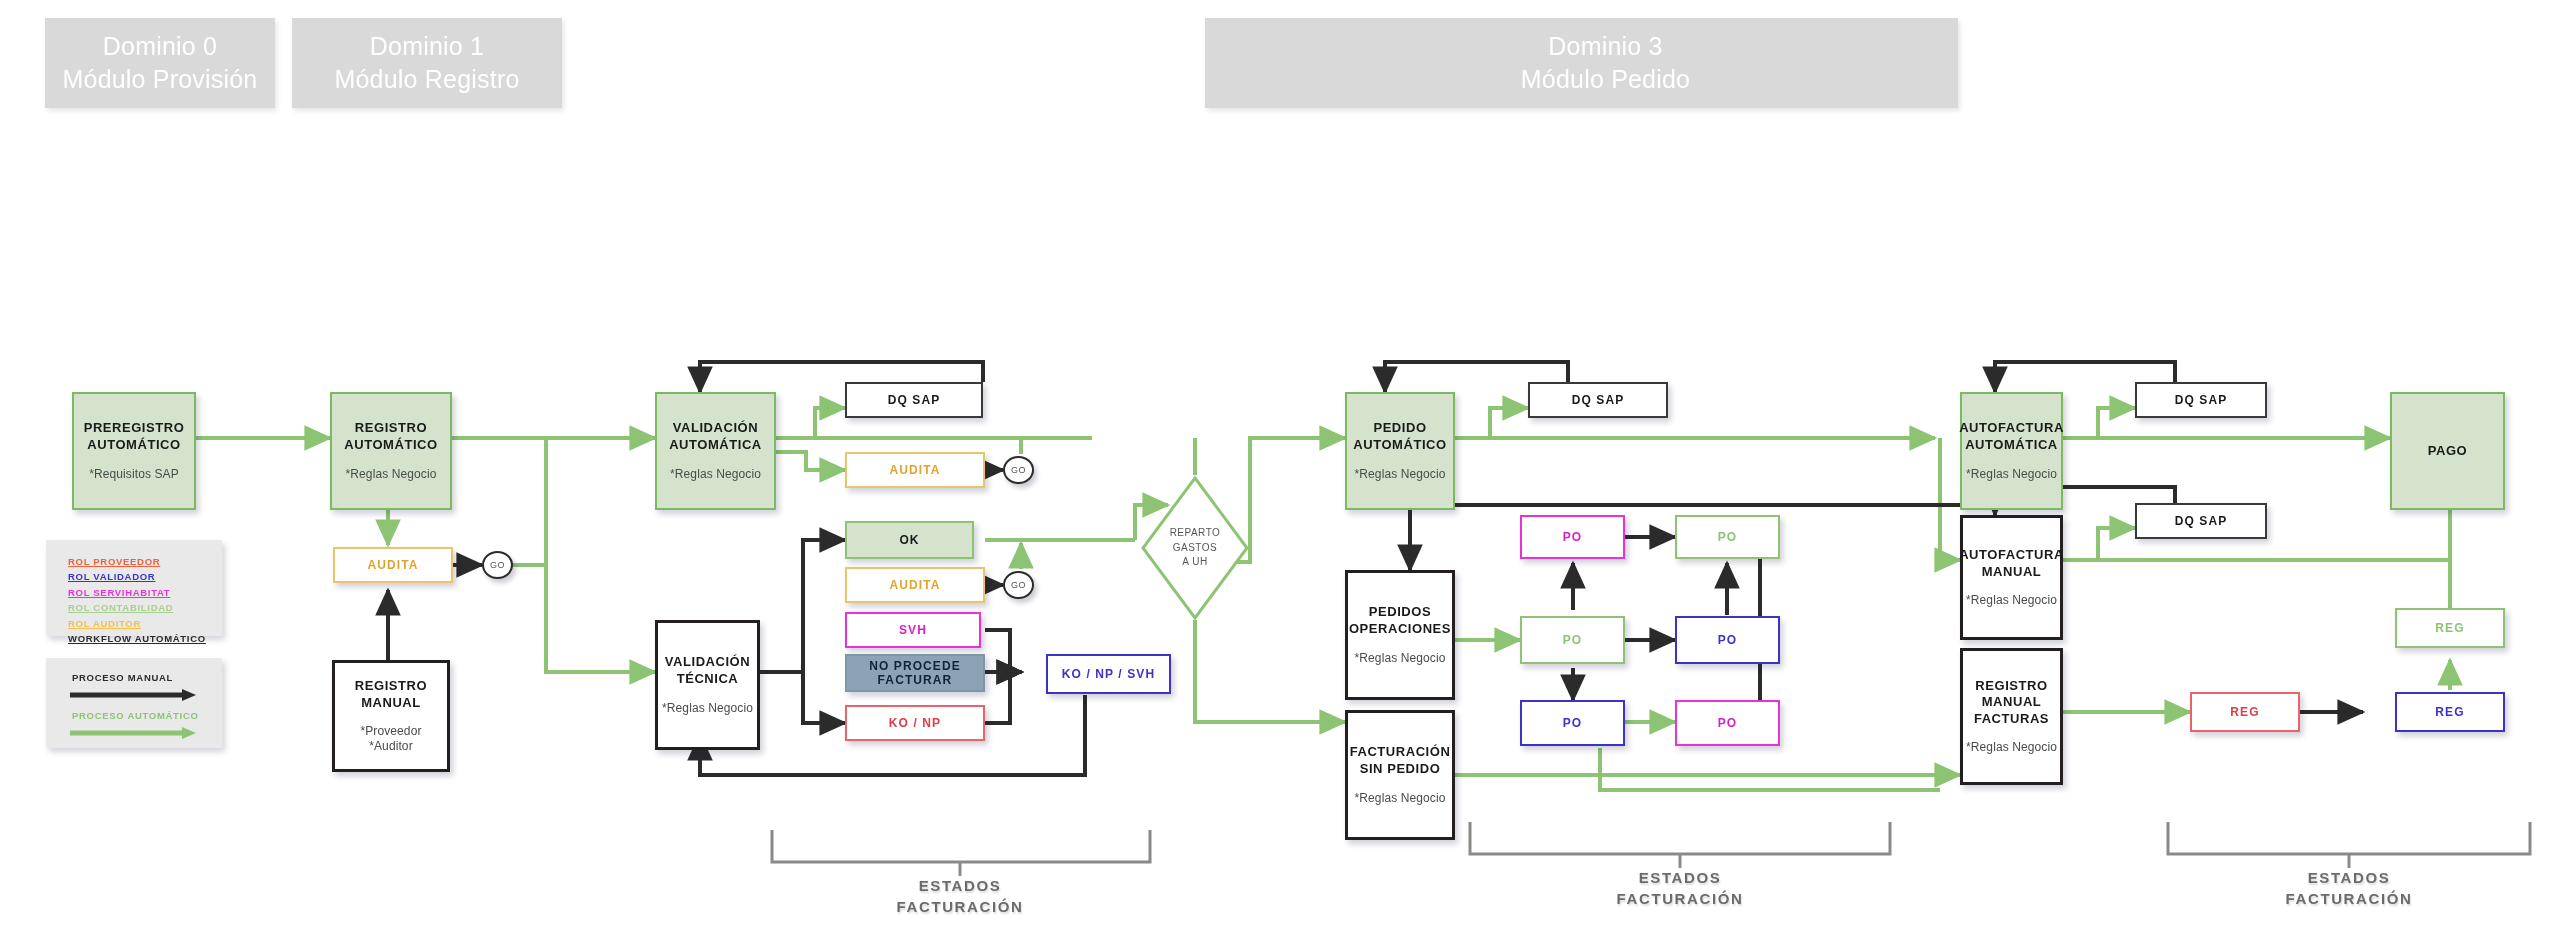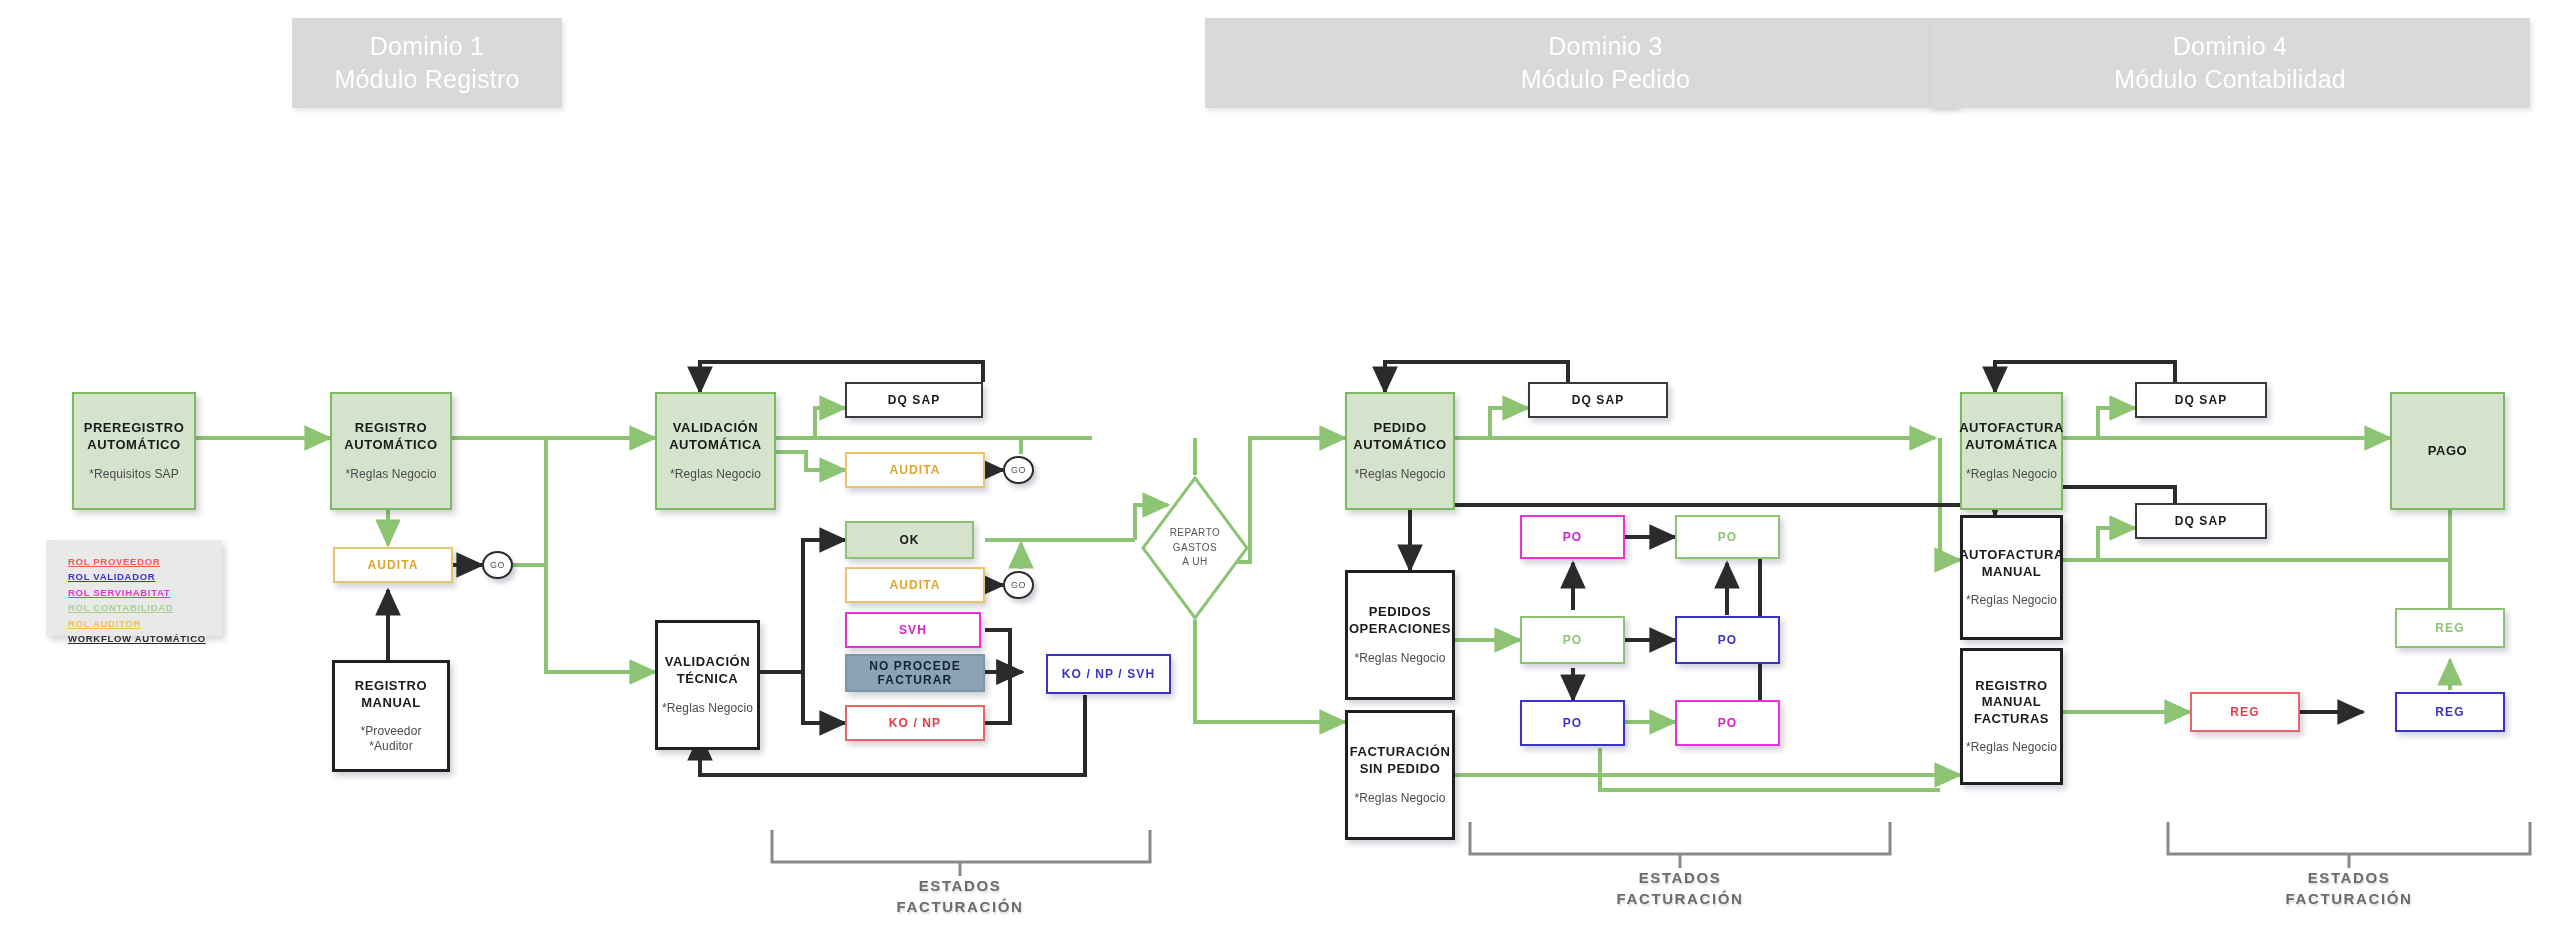--- a/index.html
+++ b/index.html
@@ -73,31 +73,31 @@
             pointer-events:none;}
   .gl{stroke:#8cc474;stroke-width:4;fill:none;}
   .bl{stroke:#2b2b2b;stroke-width:4;fill:none;}
   .brk{stroke:#8a8a8a;stroke-width:3;fill:none;}
 </style>
 </head>
 <body>
 
 <div id="stage">
 
+  <div class="domain-band" style="left:45px;top:18px;width:230px;height:90px;">
+    <span>Dominio 0</span>
+    <span>Módulo Provisión</span>
+  </div>
   <div class="domain-band" style="left:292px;top:18px;width:270px;height:90px;">
     <span>Dominio 1</span>
     <span>Módulo Registro</span>
   </div>
   <div class="domain-band" style="left:1205px;top:18px;width:705px;height:90px;padding-left:48px;">
     <span>Dominio 3</span>
     <span>Módulo Pedido</span>
-  </div>
-  <div class="domain-band" style="left:1930px;top:18px;width:600px;height:90px;">
-    <span>Dominio 4</span>
-    <span>Módulo Contabilidad</span>
   </div>
 
   <svg class="wires" viewBox="0 0 2560 940">
     <defs>
       <marker id="ag" markerWidth="9" markerHeight="9" refX="6.4" refY="3.2" orient="auto">
         <path d="M0,0 L7,3.2 L0,6.4 z" fill="#8cc474"></path>
       </marker>
       <marker id="ab" markerWidth="9" markerHeight="9" refX="6.4" refY="3.2" orient="auto">
         <path d="M0,0 L7,3.2 L0,6.4 z" fill="#2b2b2b"></path>
       </marker>
@@ -303,20 +303,32 @@
 
   <div class="legend" style="left:46px;top:540px;width:176px;height:96px;padding:14px 0 0 22px;">
     <div class="row lg-prov">ROL PROVEEDOR</div>
     <div class="row lg-val">ROL VALIDADOR</div>
     <div class="row lg-svh">ROL SERVIHABITAT</div>
     <div class="row lg-cont">ROL CONTABILIDAD</div>
     <div class="row lg-aud">ROL AUDITOR</div>
     <div class="row lg-wf">WORKFLOW AUTOMÁTICO</div>
   </div>
 
+  <div class="legend legend2" style="left:46px;top:658px;width:176px;height:90px;">
+    <div class="lbl lbl-man" style="position:absolute;left:26px;top:14px;">PROCESO MANUAL</div>
+    <svg width="130" height="14" style="position:absolute;left:24px;top:30px;">
+      <path d="M0,7 L112,7" stroke="#2b2b2b" stroke-width="5" fill="none"></path>
+      <path d="M112,1 L126,7 L112,13 z" fill="#2b2b2b"></path>
+    </svg>
+    <div class="lbl lbl-auto" style="position:absolute;left:26px;top:52px;">PROCESO AUTOMÁTICO</div>
+    <svg width="130" height="14" style="position:absolute;left:24px;top:68px;">
+      <path d="M0,7 L112,7" stroke="#8cc474" stroke-width="5" fill="none"></path>
+      <path d="M112,1 L126,7 L112,13 z" fill="#8cc474"></path>
+    </svg>
+  </div>
 
   <div class="estados" style="left:820px;top:876px;width:280px;">
     <div>ESTADOS</div>
     <div>FACTURACIÓN</div>
   </div>
   <div class="estados" style="left:1540px;top:868px;width:280px;">
     <div>ESTADOS</div>
     <div>FACTURACIÓN</div>
   </div>
   <div class="estados" style="left:2209px;top:868px;width:280px;">

